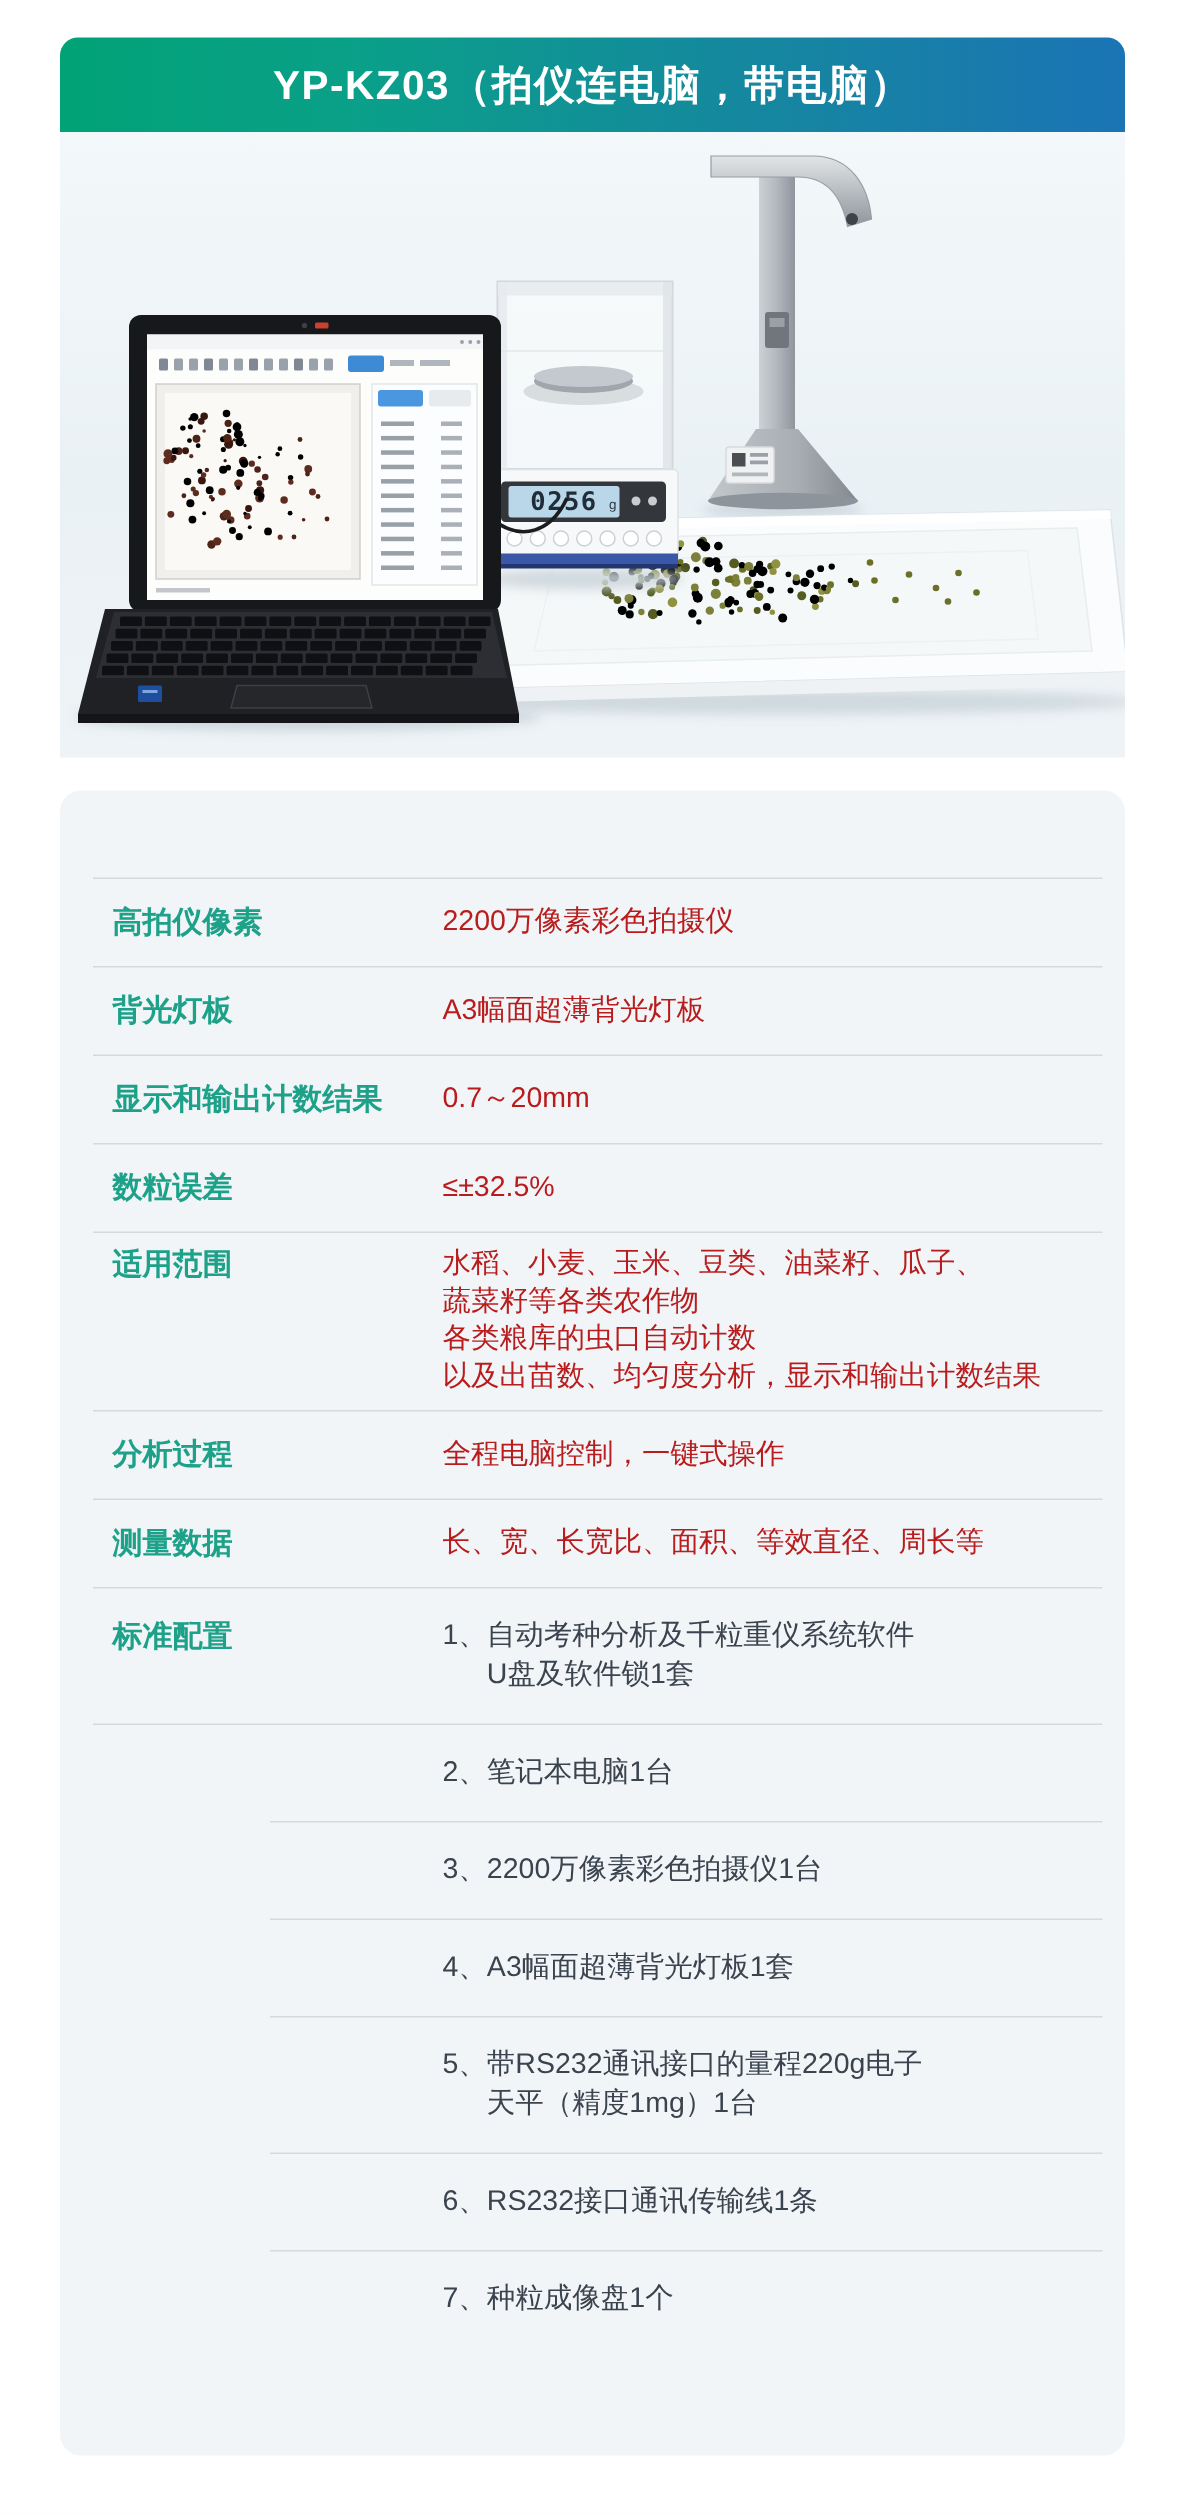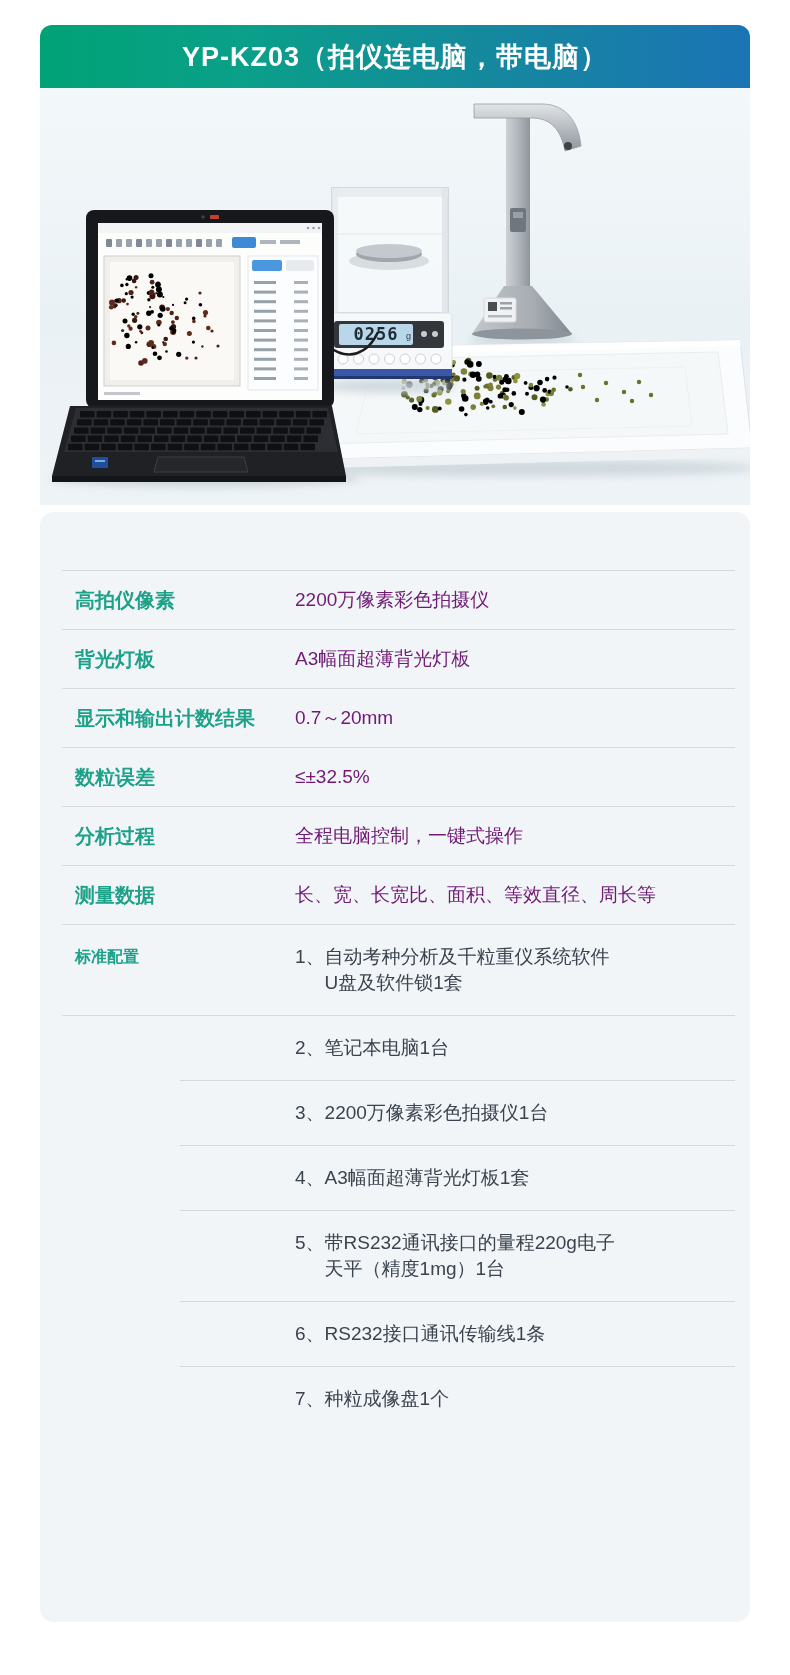--- a/index.html
+++ b/index.html
@@ -21,39 +21,39 @@
 
   
   .photo {
     position:absolute; left:40px; top:88px; width:710px; height:417px;
     background:linear-gradient(180deg,#f3f8fa 0%,#eaf1f5 55%,#eef3f6 100%);
   }
   .photo svg { display:block; }
 
   
   .card {
-    position:absolute; left:40px; top:512px; width:710px; height:1110px;
+    position:absolute; left:40px; top:527px; width:710px; height:1110px;
     background:#f1f5f8; border-radius:14px;
     box-sizing:border-box; padding:58px 15px 0 22px; overflow:hidden;
   }
   .spec-table { border-top:1px solid #d3d9dd; }
   .spec-row { display:flex; padding:16px 0; border-bottom:1px solid #d3d9dd; }
   .spec-row.multi { padding:8px 0 10px 0; }
   .spec-label {
     width:233px; flex-shrink:0; box-sizing:border-box; padding-left:13px;
     color:#1da189; font-size:20px; font-weight:bold; line-height:26px;
   }
-  .spec-value { color:#701a75; font-size:19px; line-height:26px; white-space:nowrap; }
+  .spec-value { color:#b91c1c; font-size:19px; line-height:26px; white-space:nowrap; }
   .spec-row.multi .spec-value div { line-height:25px; }
 
   
   .cfg-section { position:relative; }
   .cfg-label {
     position:absolute; left:13px; top:19px;
-    color:#1da189; font-size:16px; font-weight:bold; line-height:26px;
+    color:#1da189; font-size:20px; font-weight:bold; line-height:26px;
   }
   .cfg-item { display:flex; padding:19px 0; color:#3b434e; font-size:19px; line-height:26px; }
   .cfg-first { padding-left:233px; border-bottom:1px solid #d3d9dd; }
   .cfg-rest  { margin-left:118px; padding-left:115px; }
   .cfg-rest + .cfg-rest { border-top:1px solid #d3d9dd; }
   .cfg-num { flex-shrink:0; }
   .cfg-lines div { white-space:nowrap; }
 </style>
 </head>
 <body>
@@ -538,20 +538,29 @@
         <div class="spec-label">显示和输出计数结果</div>
         <div class="spec-value">0.7～20mm</div>
       </div>
 
 
       <div class="spec-row">
         <div class="spec-label">数粒误差</div>
         <div class="spec-value">≤±32.5%</div>
       </div>
 
+      <div class="spec-row multi">
+        <div class="spec-label">适用范围</div>
+        <div class="spec-value">
+          <div>水稻、小麦、玉米、豆类、油菜籽、瓜子、</div>
+          <div>蔬菜籽等各类农作物</div>
+          <div>各类粮库的虫口自动计数</div>
+          <div>以及出苗数、均匀度分析，显示和输出计数结果</div>
+        </div>
+      </div>
 
       <div class="spec-row">
         <div class="spec-label">分析过程</div>
         <div class="spec-value">全程电脑控制，一键式操作</div>
       </div>
 
       <div class="spec-row">
         <div class="spec-label">测量数据</div>
         <div class="spec-value">长、宽、长宽比、面积、等效直径、周长等</div>
       </div>

